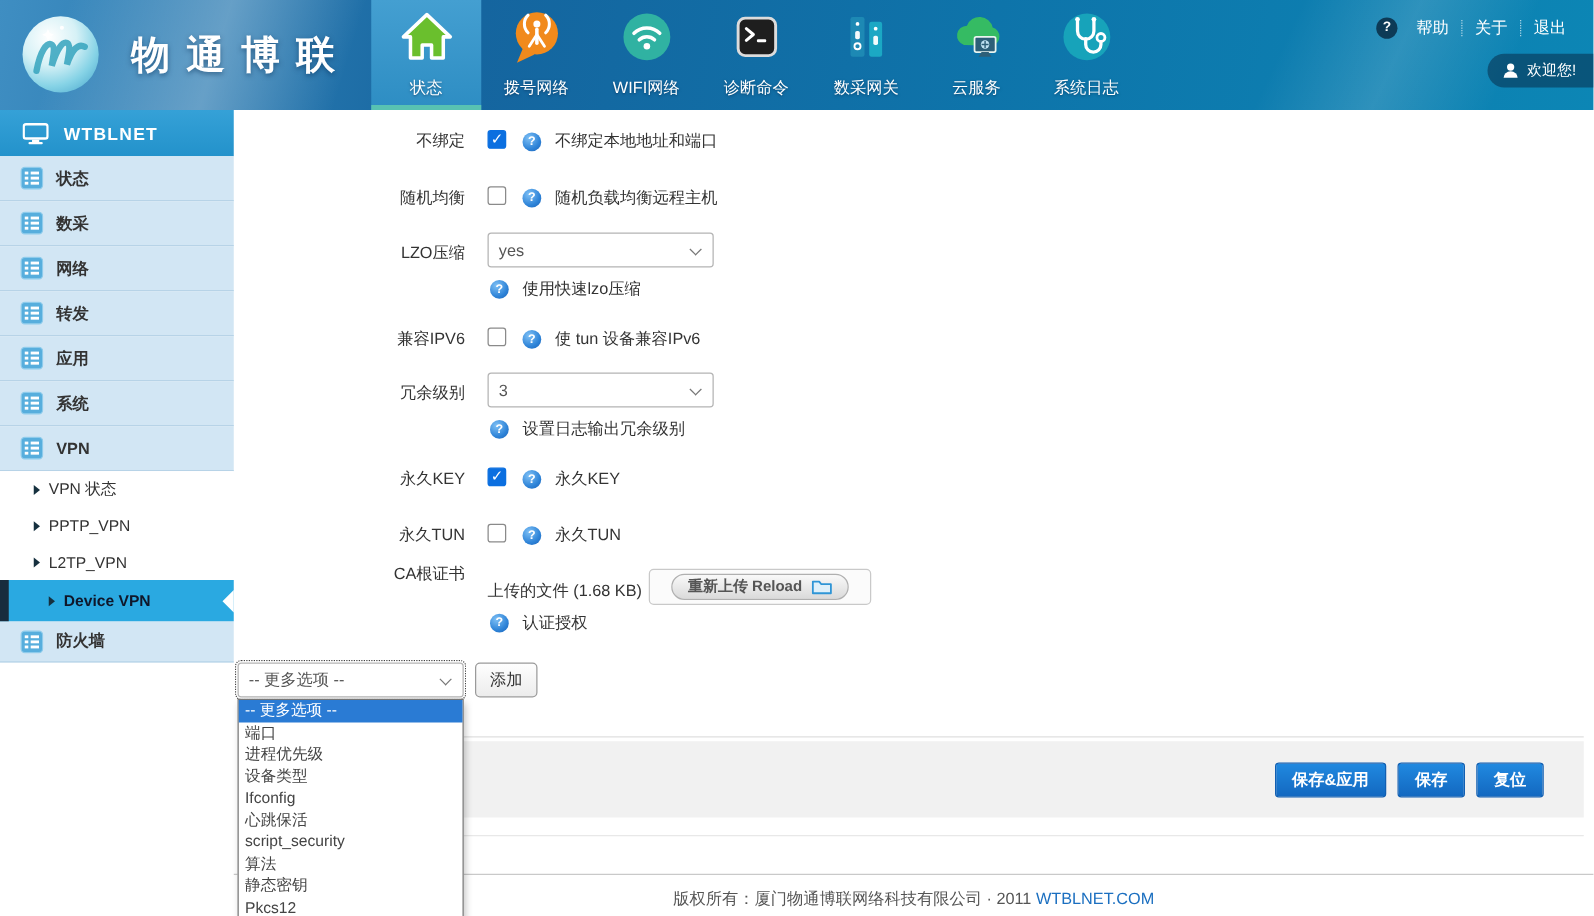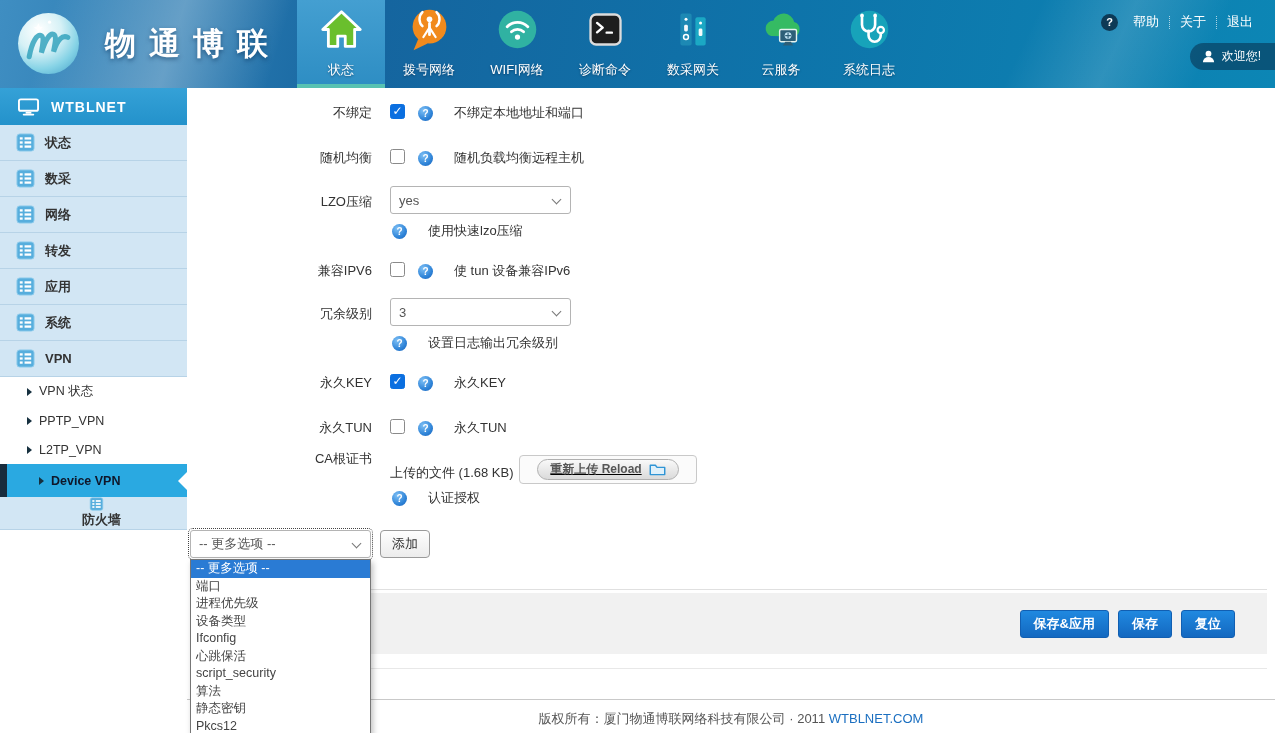--- a/index.html
+++ b/index.html
@@ -43,40 +43,40 @@
   .side-item { height:36px; background:#d2e6f4; border-bottom:1px solid #b7d3e7; display:flex; align-items:center;
     padding-left:16px; font-size:13px; font-weight:bold; color:#333; cursor:pointer; }
   .side-item svg { margin-right:10px; }
   .subm { background:#fff; }
   .sub-item { height:29px; display:flex; align-items:center; padding-left:27px; font-size:12.5px; color:#333; cursor:pointer; background:#fff; }
   .tri { width:0; height:0; border-left:5px solid #16303f; border-top:4px solid transparent; border-bottom:4px solid transparent; margin-right:7px; }
   .sub-item.active { position:relative; height:33px; background:#2aa9e1; border-left:7px solid #182c3d; padding-left:32px;
     color:#0f172a; font-weight:bold; }
   .sub-item.active::after { content:""; position:absolute; right:0; top:50%; margin-top:-9px;
     border-top:9px solid transparent; border-bottom:9px solid transparent; border-right:9px solid #fff; }
-  .side-item.fw { height:33px;flex-direction:column; }
+  .side-item.fw { height:33px; }
 
   
   .frow { position:absolute; left:200px; width:1000px; }
   .flabel { position:absolute; left:0; top:0; width:172px; text-align:right; font-size:13px; color:#333; }
   .cb { position:absolute; left:190px; top:0; width:15px; height:15px; border:1.5px solid #8a8a8a; border-radius:2.5px; background:#fff; cursor:pointer; }
   .cb.checked { background:#0b6fe0; border-color:#0b6fe0; }
   .cb.checked::after { content:"✓"; position:absolute; left:1.5px; top:-1px; color:#fff; font-size:12px; font-weight:bold; }
   .help-ic { width:15px; height:15px; border-radius:50%; flex:0 0 15px;
     background:radial-gradient(circle at 35% 30%,#7ec0f5,#2f84d8 60%,#1a62b8); position:relative; cursor:pointer; }
   .help-ic::after { content:"?"; position:absolute; left:0; top:0; width:100%; height:100%;
     display:flex; align-items:center; justify-content:center; color:#fff; font-size:10px; font-weight:bold; }
-  .inline-help { position:absolute; display:flex; align-items:center; gap:21px; font-size:13px; color:#333; }
+  .inline-help { position:absolute; display:flex; align-items:center; gap:11px; font-size:13px; color:#333; }
   .selbox { position:absolute; width:181px; height:28px; border:1px solid #b4b4b4; border-radius:3px; background:#fff;
     display:flex; align-items:center; padding-left:8px; font-size:13px; color:#555; cursor:pointer; }
   .selbox .chev { position:absolute; right:10px; top:9px; width:7px; height:7px;
     border-right:1.8px solid #777; border-bottom:1.8px solid #777; transform:rotate(45deg); }
   .upl-txt { position:absolute; font-size:13px; color:#333; }
   .reload-box { position:absolute; width:178px; height:29px; border:1px solid #c9c9c9; border-radius:4px; background:#fbfbfb;
-    display:flex; align-items:center; justify-content:center;text-decoration:underline; }
+    display:flex; align-items:center; justify-content:center; }
   .reload-btn { height:21px; padding:0 12px; border:1px solid #b0b0b0; border-radius:11px;
     background:linear-gradient(#f9f9f9,#dadada); display:flex; align-items:center; gap:7px;
     font-size:12px; font-weight:bold; color:#555; cursor:pointer; }
 
   
   .add-select { position:absolute; left:190px; top:530px; width:181px; height:28px; border:1px solid #b4b4b4; border-radius:3px;
     outline:1px dotted #444; outline-offset:1px; background:#fff; display:flex; align-items:center; padding-left:8px;
     font-size:13px; color:#555; cursor:pointer; }
   .add-select .chev { position:absolute; right:10px; top:9px; width:7px; height:7px;
     border-right:1.8px solid #777; border-bottom:1.8px solid #777; transform:rotate(45deg); }

